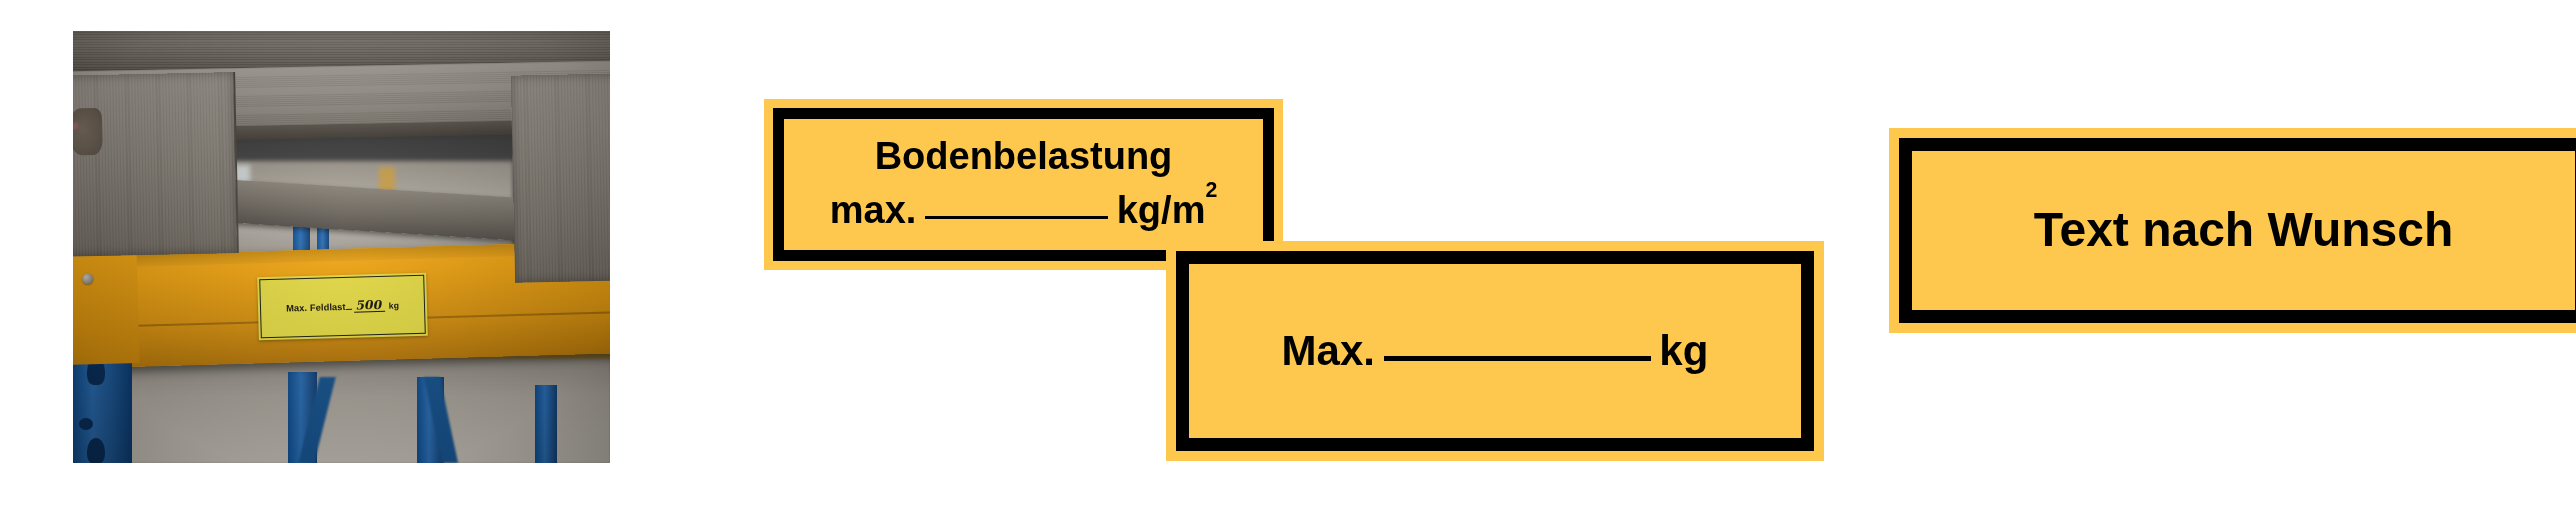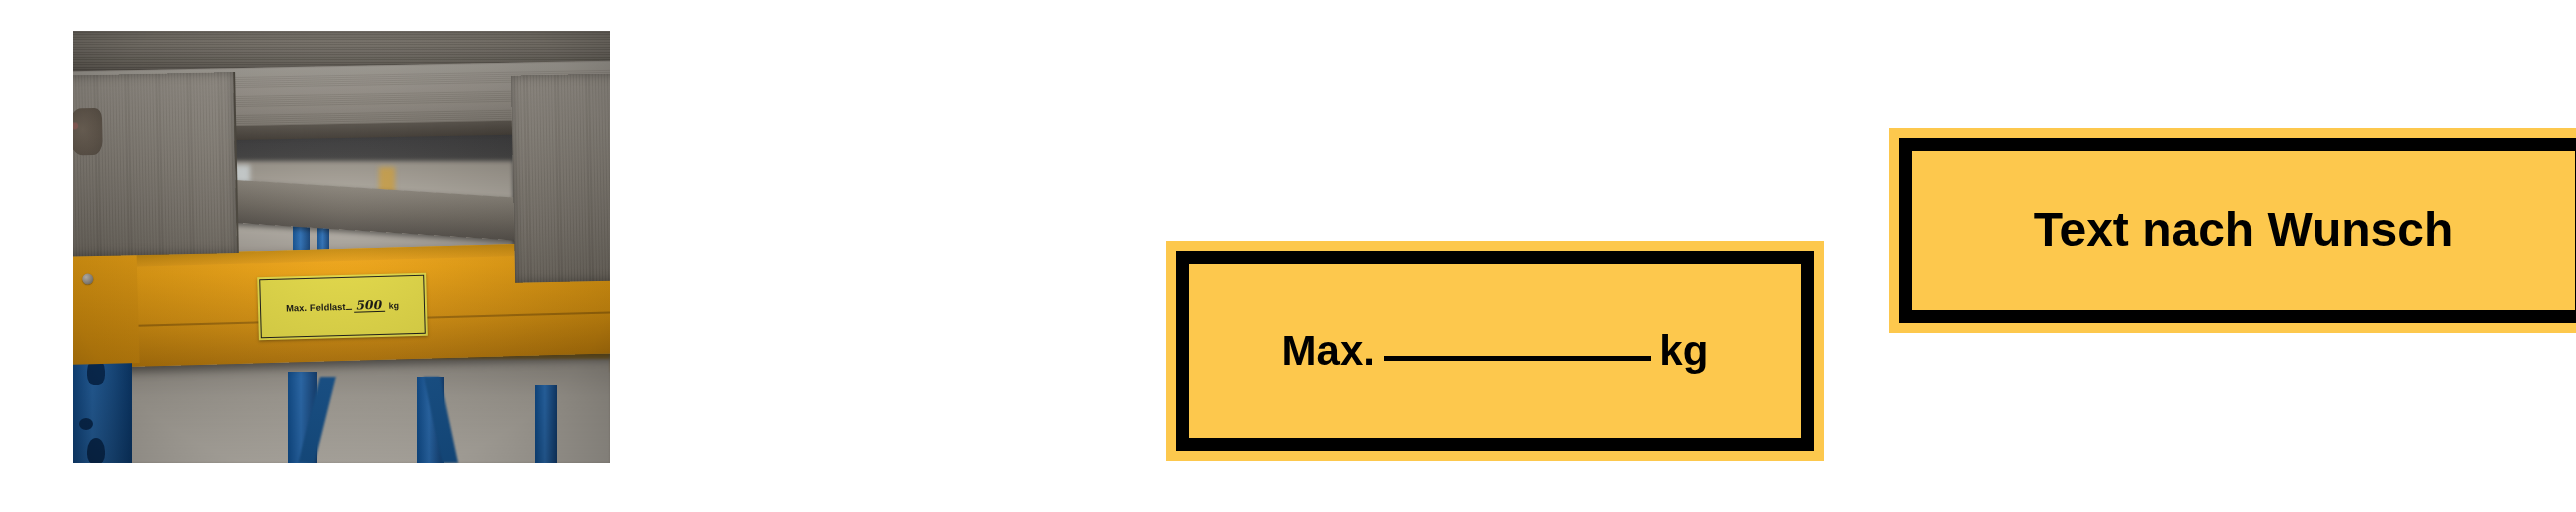--- a/index.html
+++ b/index.html
@@ -506,20 +506,30 @@
             <span class="bl-value">500</span>
             <span class="bl-unit">kg</span>
           </div>
         </div>
       </div>
 
       <div class="photo-grade"></div>
     </div>
   </div>
 
+  <div class="sign" id="sign-bodenbelastung">
+    <div class="sign-frame">
+      <div class="sign-text line1">Bodenbelastung</div>
+      <div class="sign-text line2">
+        <span>max.</span>
+        <span class="blank-rule"></span>
+        <span><span>kg/m</span><span class="sup">2</span></span>
+      </div>
+    </div>
+  </div>
 
   <div class="sign" id="sign-max-kg">
     <div class="sign-frame">
       <div class="sign-text line1">
         <span>Max.</span>
         <span class="blank-rule"></span>
         <span>kg</span>
       </div>
     </div>
   </div>

